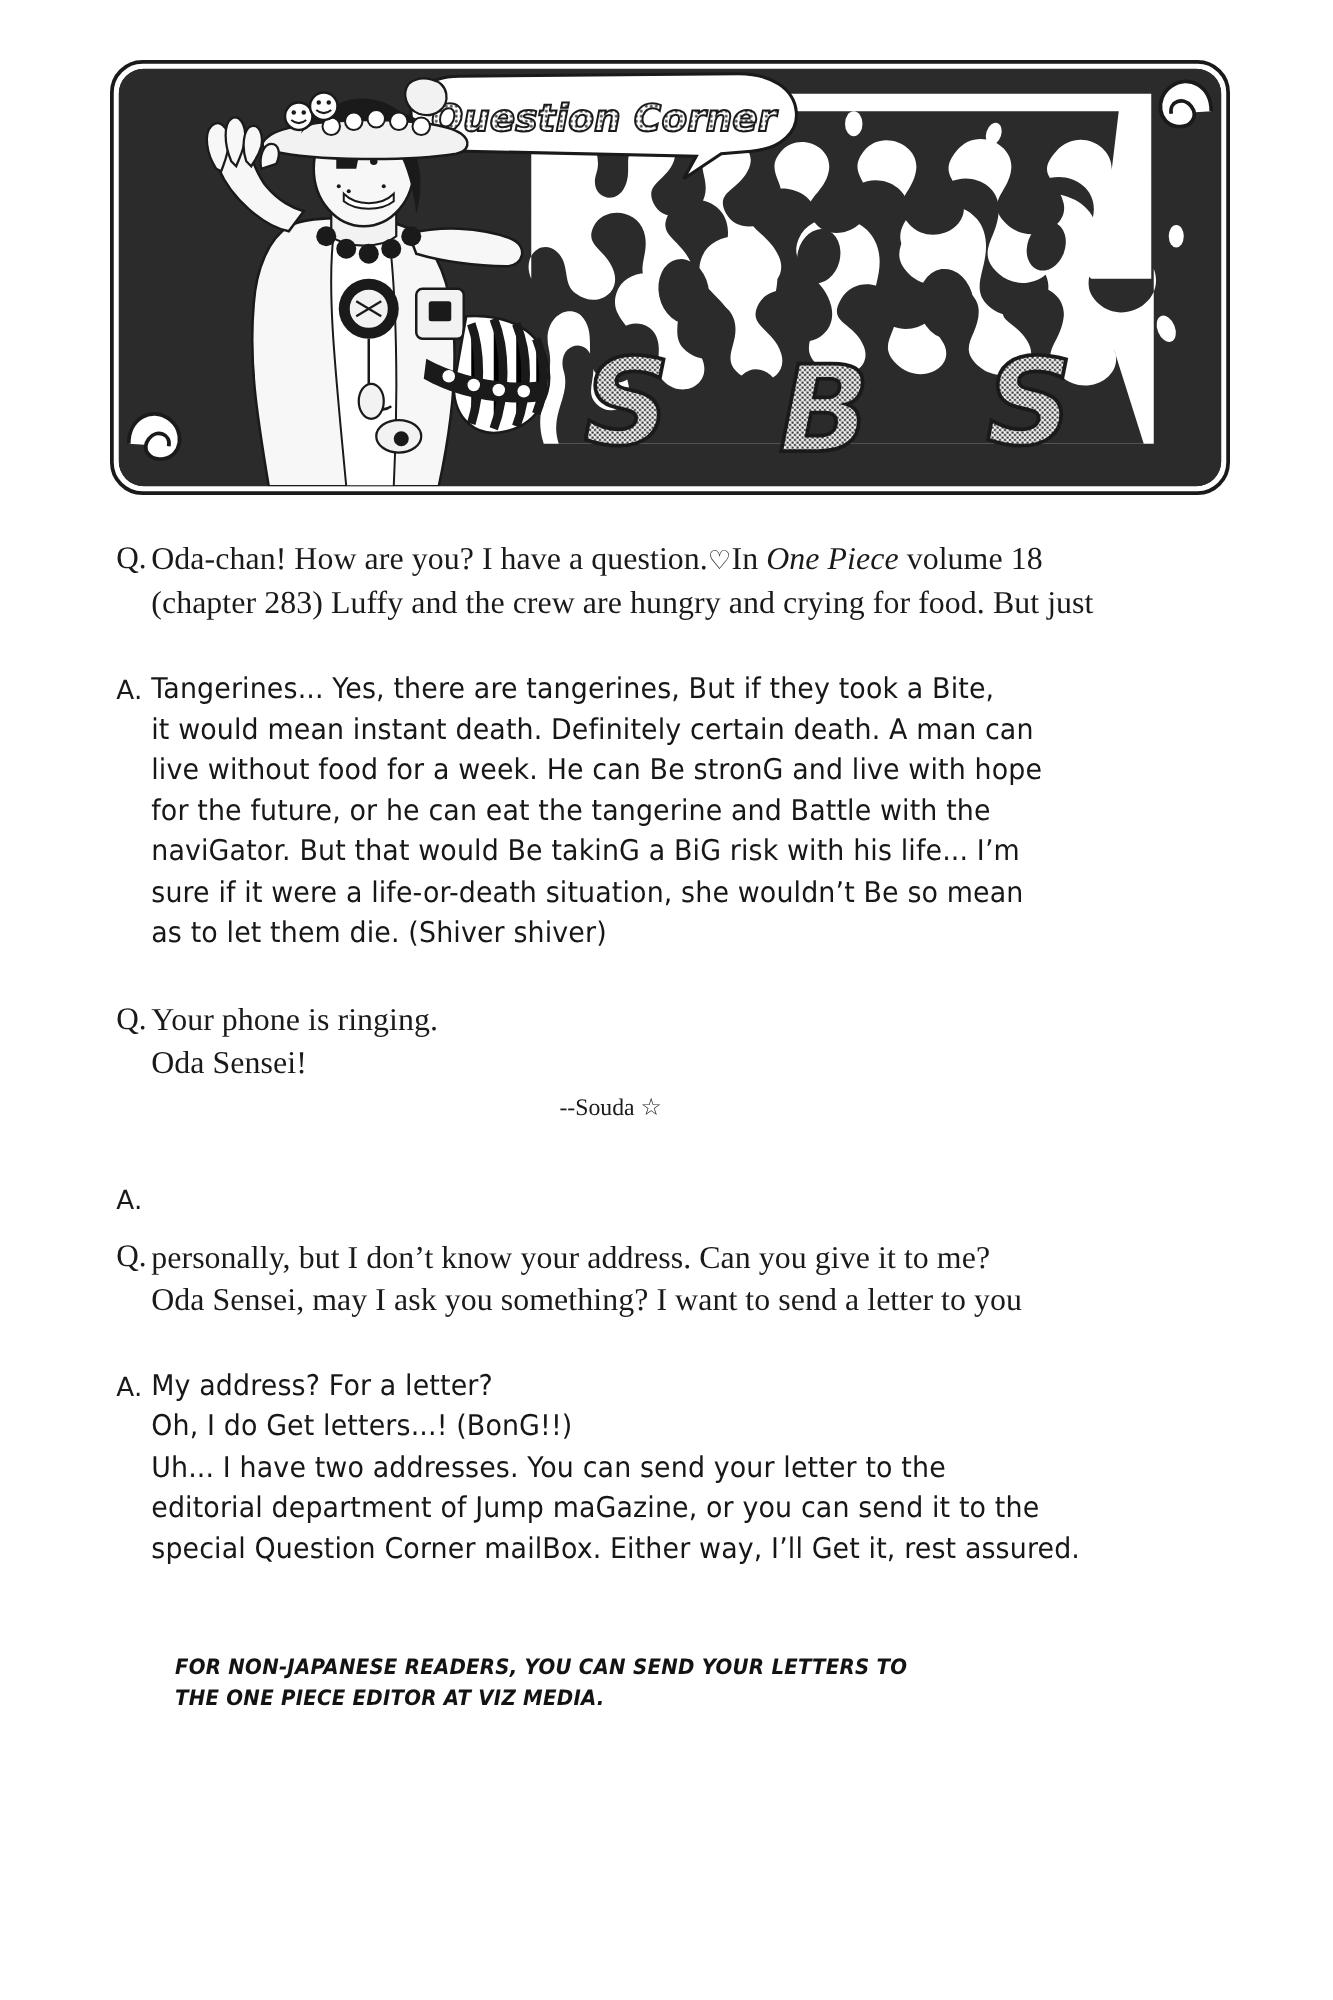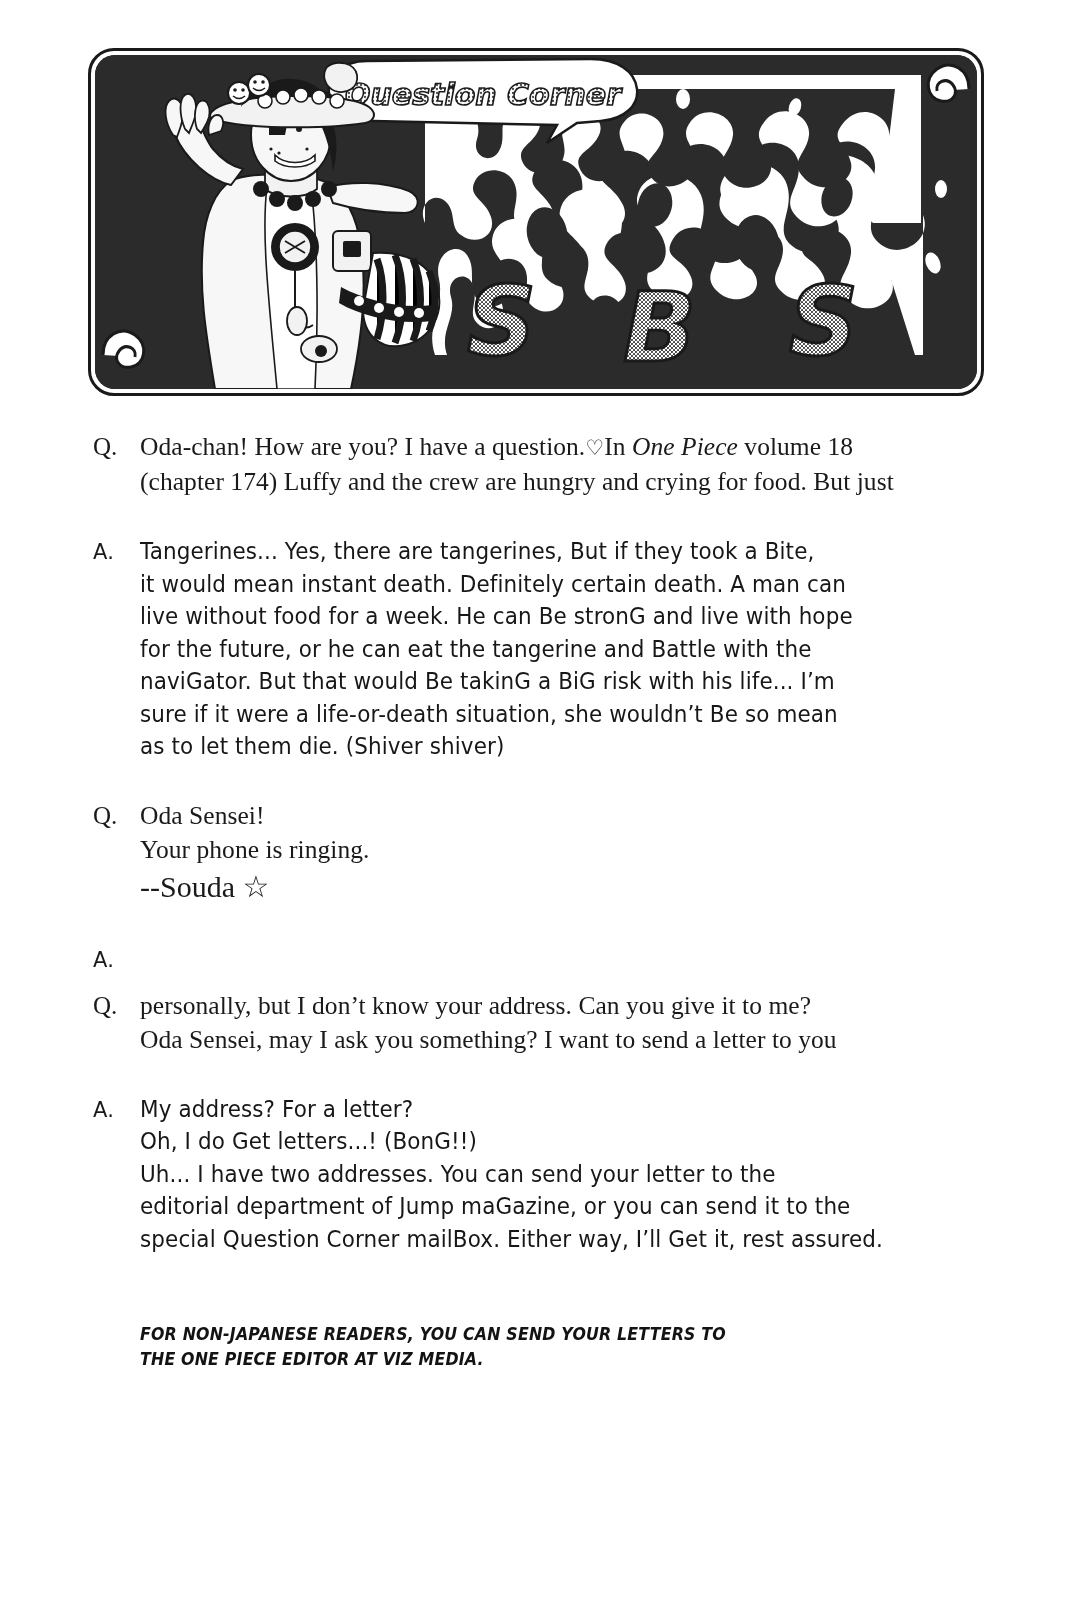--- a/index.html
+++ b/index.html
@@ -64,21 +64,21 @@
     font-family: "Liberation Serif", serif;
     font-size: 25px;
     line-height: 34px;
   }
   .qa-label.ans {
     font-family: "DejaVu Sans", sans-serif;
     font-size: 21px;
     font-weight: 400;
     letter-spacing: .3px;
   }
-  .qa-body { margin-left: 45px; }
+  .qa-body { margin-left: 26px; }
 
   
   .q-text {
     font-family: "Liberation Serif", serif;
     font-size: 25.5px;
     line-height: 34px;
     letter-spacing: .05px;
   }
   .q-text .ital { font-style: italic; }
   .sym { font-family: "DejaVu Sans", sans-serif; font-size: 21px; }
@@ -90,23 +90,23 @@
     line-height: 32.5px;
     letter-spacing: .1px;
     font-weight: 400;
     color: #171717;
     transform: scaleY(1.06);
     transform-origin: left top;
   }
 
   .sig-line {
     font-family: "Liberation Serif", serif;
-    font-size: 30px;
+    font-size: 19px;
     line-height: 40px;
-    text-align: left;
+    text-align: center;
     padding-right: 150px;
   }
 
   .editor-note {
     position: absolute;
     left: 140px;
     top: 1322px;
     width: 760px;
     font-family: "DejaVu Sans", sans-serif;
     font-size: 17px;
@@ -348,21 +348,21 @@
 </div>
 
 <div class="qa-list">
 
   <div class="qa-block">
     <span class="qa-label">Q.</span>
     <div class="qa-body">
       <div class="q-text">
         <span>Oda-chan! How are you? I have a question.</span><span class="sym">♡</span><span>In </span><span class="ital">One Piece</span><span> volume 18</span>
       </div>
-      <div class="q-text">(chapter 174) Luffy and the crew are hungry and crying for food. But just</div>
+      <div class="q-text">(chapter 283) Luffy and the crew are hungry and crying for food. But just</div>
     </div>
   </div>
 
   <div class="spacer-lg"></div>
 
   <div class="qa-block">
     <span class="qa-label ans">A.</span>
     <div class="qa-body">
       <div class="a-text">Tangerines... Yes, there are tangerines, But if they took a Bite,</div>
       <div class="a-text">it would mean instant death. Definitely certain death. A man can</div>
@@ -372,22 +372,22 @@
       <div class="a-text">sure if it were a life-or-death situation, she wouldn’t Be so mean</div>
       <div class="a-text">as to let them die. (Shiver shiver)</div>
     </div>
   </div>
 
   <div class="spacer-lg"></div>
 
   <div class="qa-block">
     <span class="qa-label">Q.</span>
     <div class="qa-body">
+      <div class="q-text">Your phone is ringing.</div>
       <div class="q-text">Oda Sensei!</div>
-      <div class="q-text">Your phone is ringing.</div>
       <div class="sig-line">--Souda ☆</div>
     </div>
   </div>
 
   <div class="spacer-lg"></div>
 
   <div class="qa-block">
     <span class="qa-label ans">A.</span>
   </div>
 

